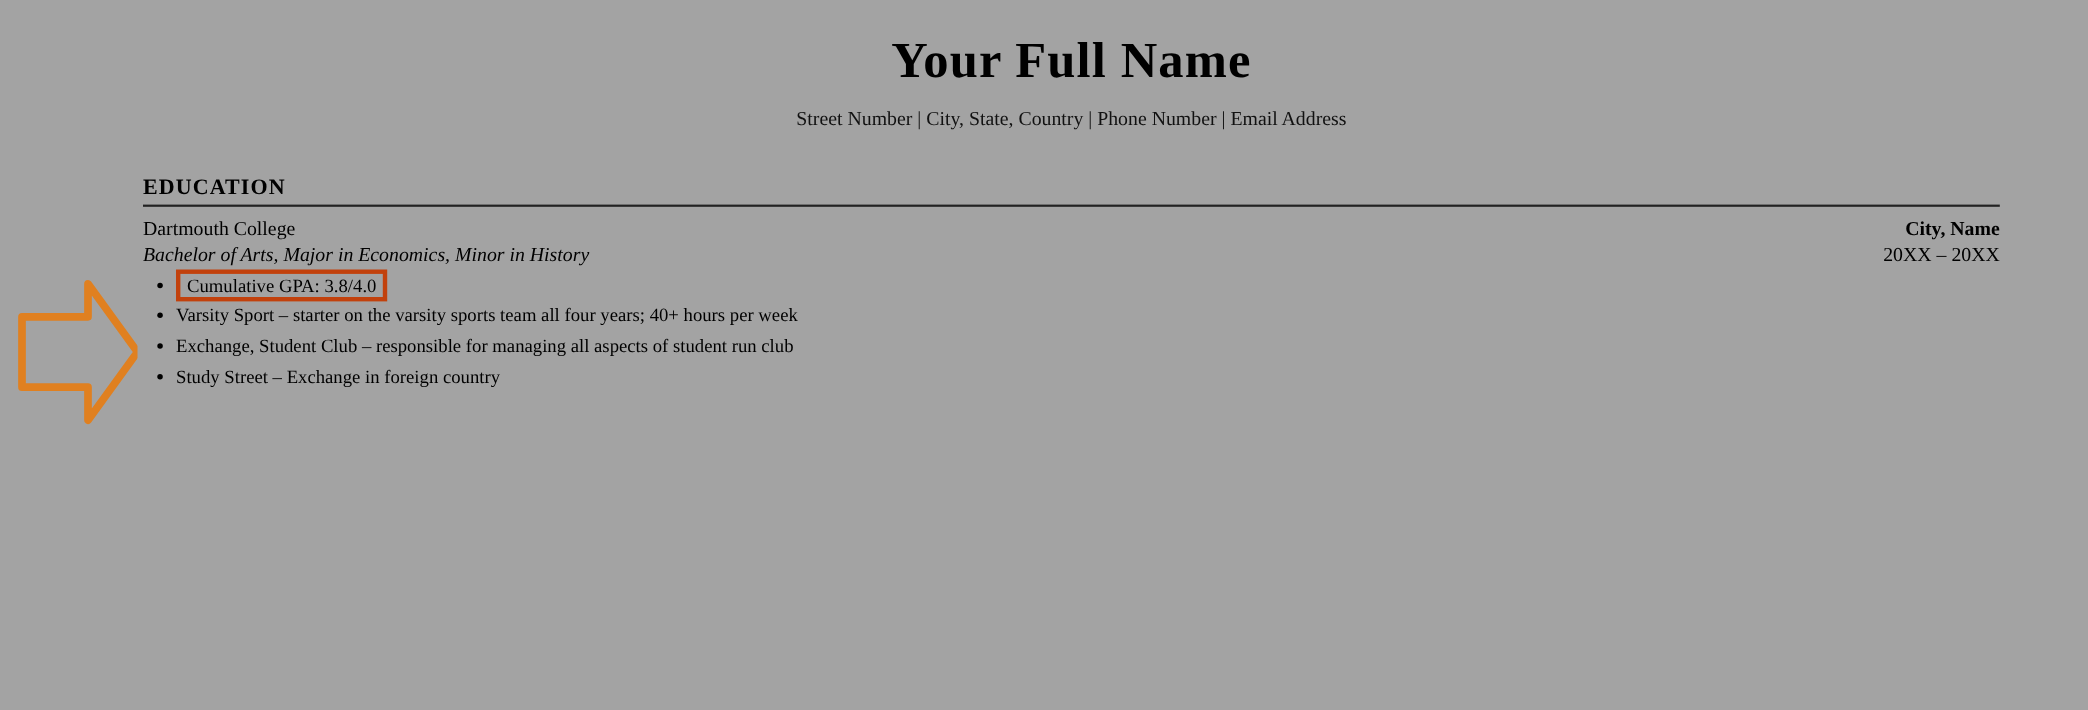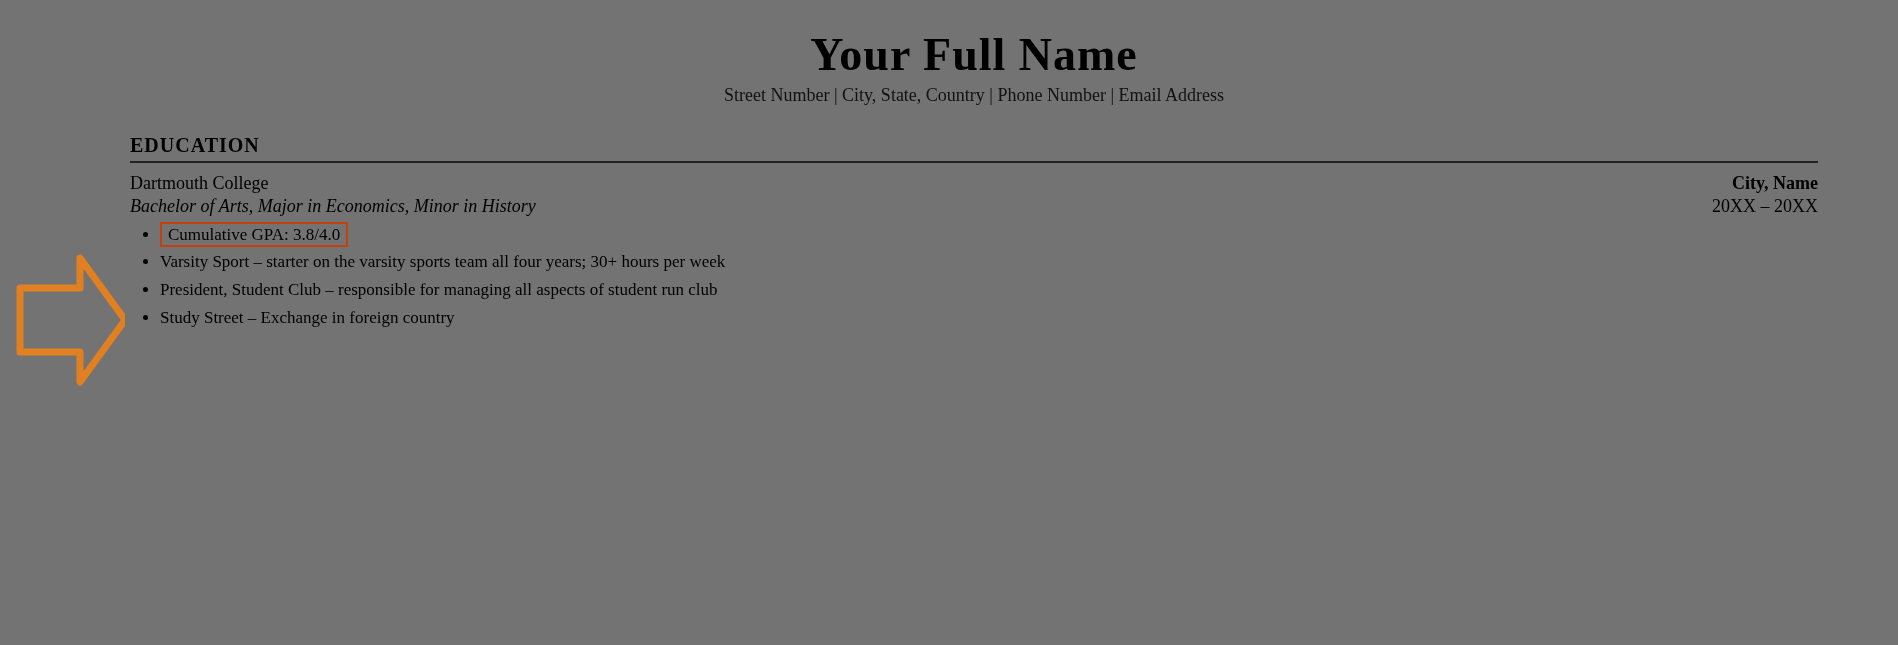--- a/index.html
+++ b/index.html
@@ -13,21 +13,21 @@
       display: flex;
       justify-content: center;
       align-items: center;
       min-height: 100vh;
       font-family: 'Times New Roman', Times, serif;
     }
 
     .page-wrapper {
       width: 1898px;
       height: 645px;
-      background: #737373;
+      background: #a3a3a3;
       display: flex;
       align-items: stretch;
       position: relative;
       overflow: hidden;
     }
 
     .resume-content {
       flex: 1;
       padding: 30px 80px 30px 130px;
       position: relative;
@@ -43,27 +43,27 @@
       font-size: 46px;
       font-weight: bold;
       font-family: 'Times New Roman', Times, serif;
       letter-spacing: 1px;
       line-height: 1.1;
     }
 
     .contact-info {
       font-size: 18px;
       font-family: 'Times New Roman', Times, serif;
-      margin-top: 4px;
+      margin-top: 17px;
       color: #111;
     }
 
     
     .section {
-      margin-top: 28px;
+      margin-top: 40px;
     }
 
     .section-title {
       font-size: 20px;
       font-weight: bold;
       font-family: 'Times New Roman', Times, serif;
       letter-spacing: 1px;
       margin-bottom: 4px;
     }
 
@@ -119,21 +119,21 @@
 
     .bullet-list li {
       font-size: 17px;
       font-family: 'Times New Roman', Times, serif;
       margin-bottom: 4px;
       line-height: 1.4;
     }
 
     .gpa-highlight {
       display: inline;
-      border: 2px solid #c2410c;
+      border: 4px solid #c2410c;
       padding: 1px 6px;
     }
 
     
     .orange-arrow {
       position: absolute;
       left: 10px;
       top: 248px;
     }
   </style>
@@ -167,20 +167,20 @@
 
       <div class="degree-line">
         <span class="degree">Bachelor of Arts, Major in Economics, Minor in History</span>
         <span class="dates">20XX – 20XX</span>
       </div>
 
       <ul class="bullet-list">
         <li>
           <span class="gpa-highlight">Cumulative GPA: 3.8/4.0</span>
         </li>
-        <li>Varsity Sport – starter on the varsity sports team all four years; 30+ hours per week</li>
-        <li>President, Student Club – responsible for managing all aspects of student run club</li>
+        <li>Varsity Sport – starter on the varsity sports team all four years; 40+ hours per week</li>
+        <li>Exchange, Student Club – responsible for managing all aspects of student run club</li>
         <li>Study Street – Exchange in foreign country</li>
       </ul>
     </div>
 
   </div>
 </div>
 
 </body></html>

